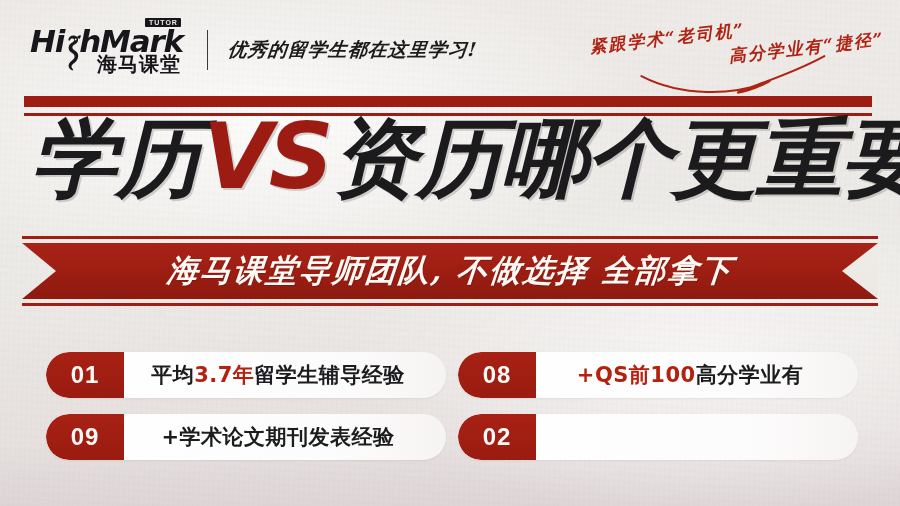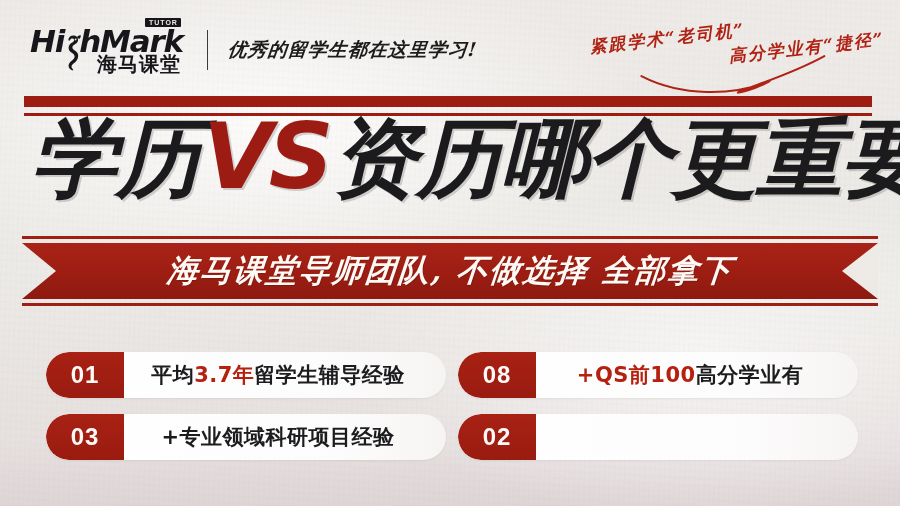--- a/index.html
+++ b/index.html
@@ -298,20 +298,20 @@
   <div class="features">
     <div class="pill">
       <div class="pill-num">01</div>
       <div class="pill-text"><span>平均</span><span class="hl">3.7年</span><span>留学生辅导经验</span></div>
     </div>
     <div class="pill">
       <div class="pill-num">08</div>
       <div class="pill-text"><span></span><span class="hl">+QS前100</span><span>高分学业有</span></div>
     </div>
     <div class="pill">
-      <div class="pill-num">03</div>
-      <div class="pill-text"><span>+专业领域科研项目经验</span><span class="hl"></span><span></span></div>
+      <div class="pill-num">09</div>
+      <div class="pill-text"><span>+学术论文期刊发表经验</span><span class="hl"></span><span></span></div>
     </div>
     <div class="pill">
       <div class="pill-num">02</div>
     </div>
   </div>
 </div>
 
 </body></html>

